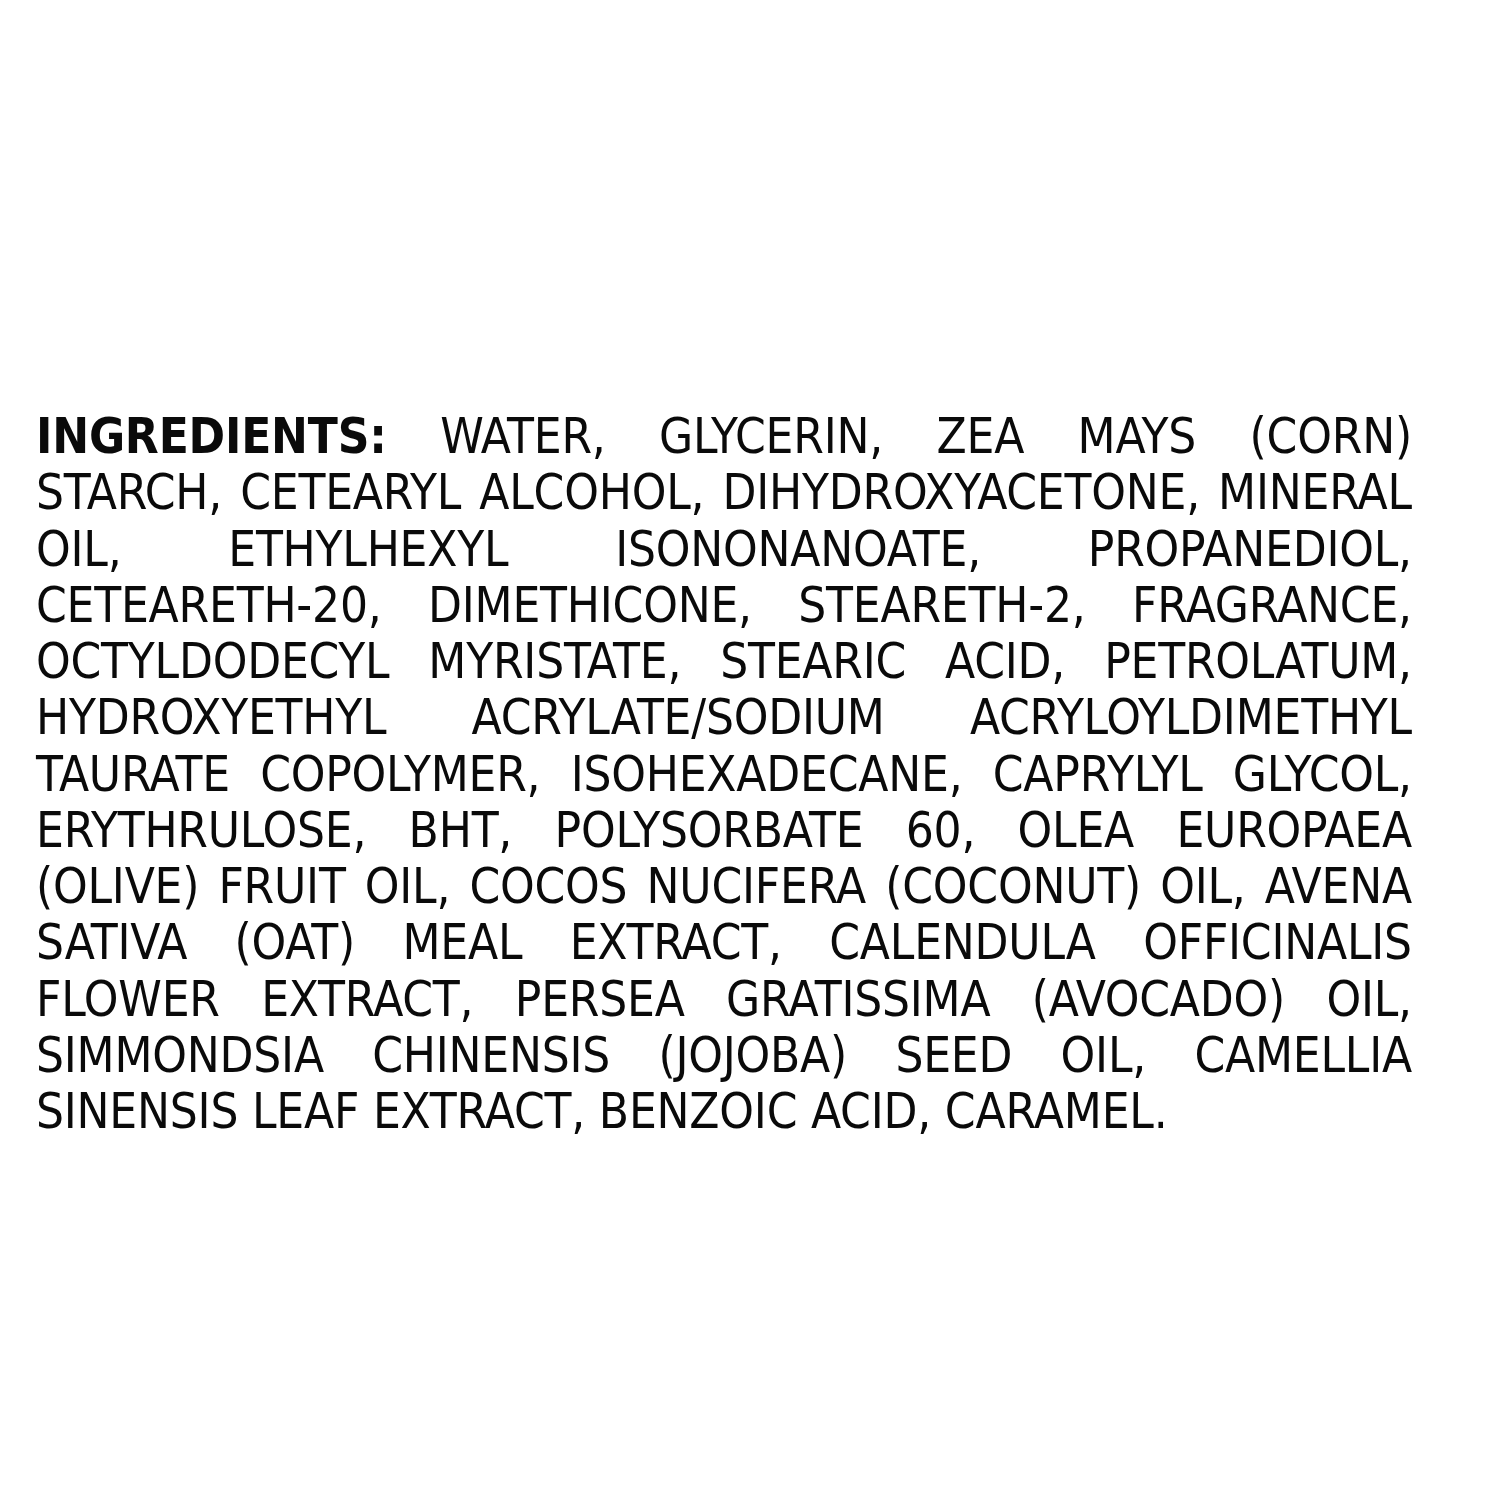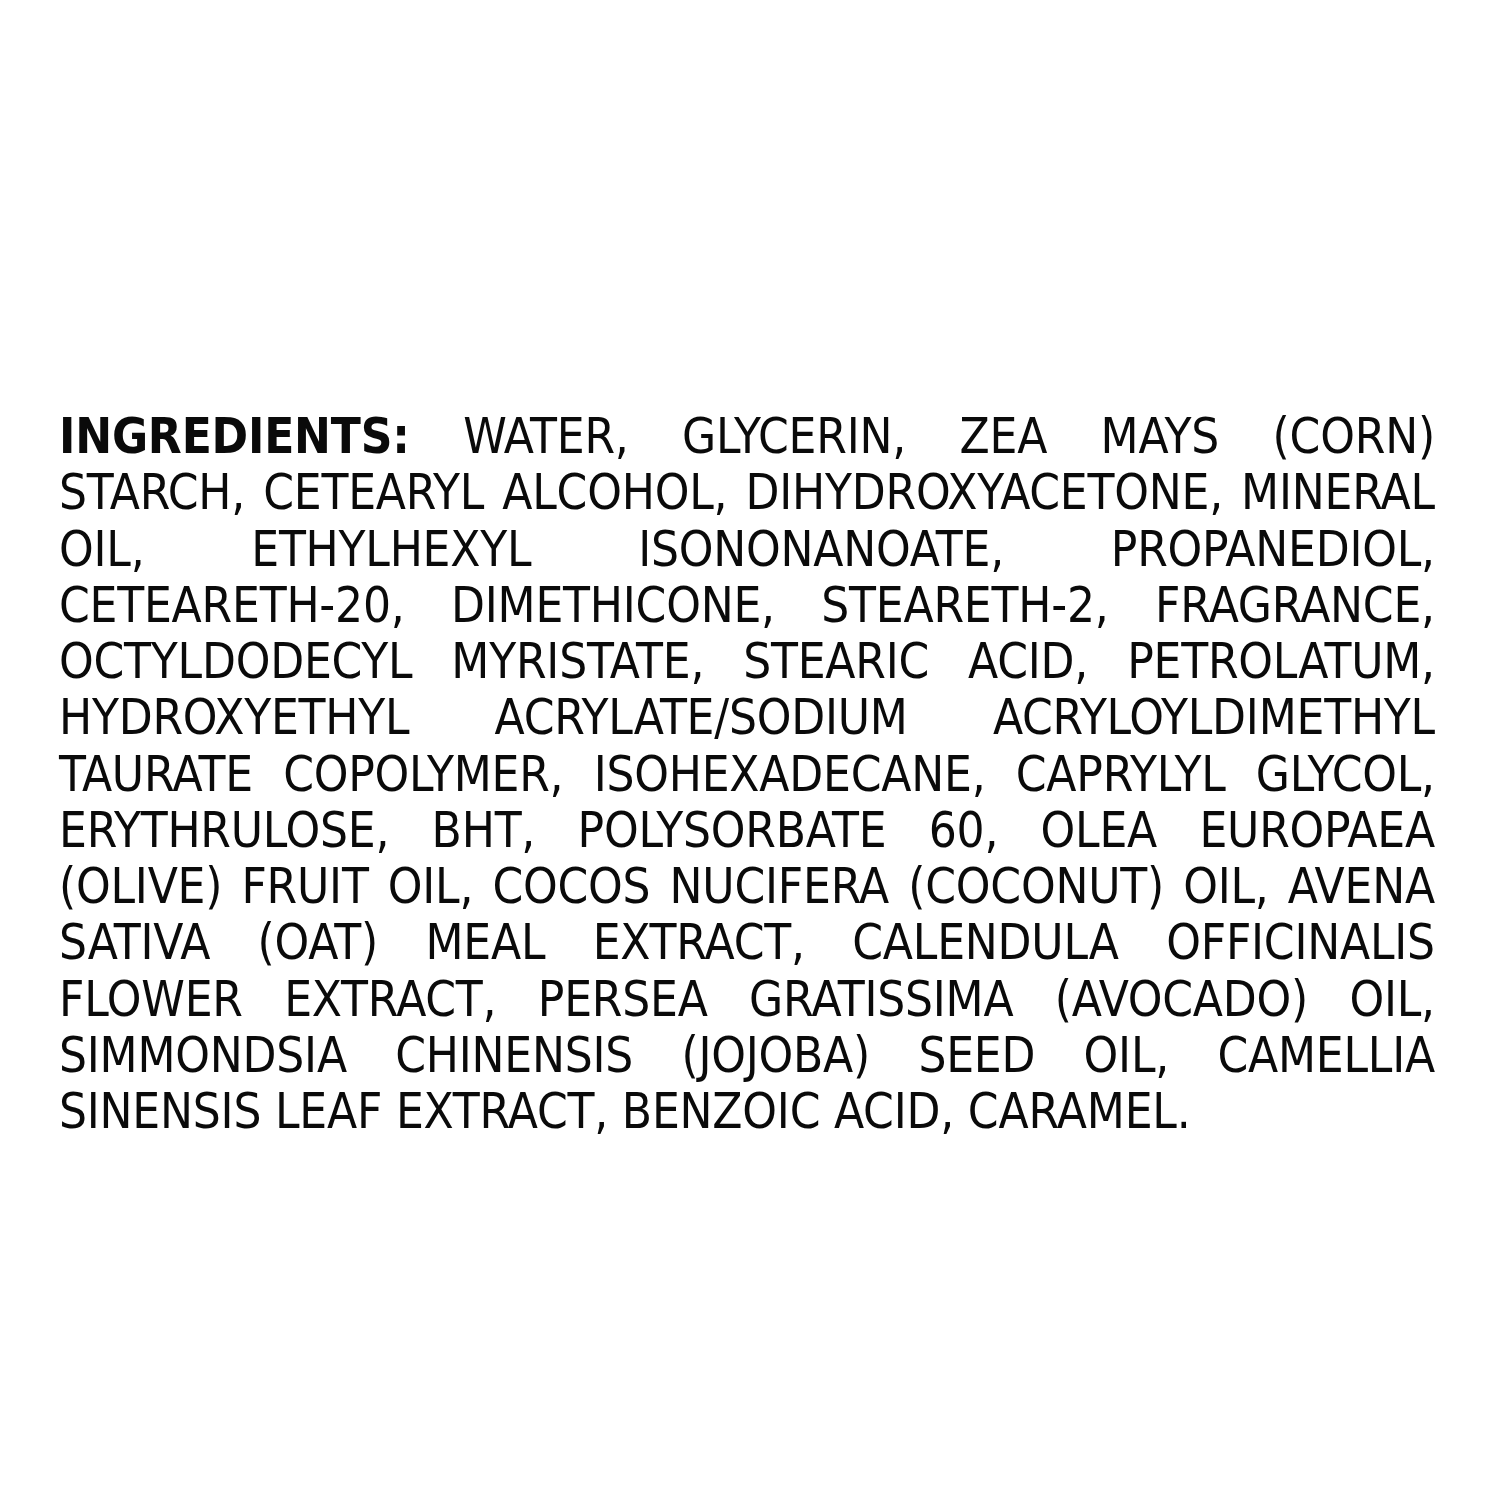--- a/index.html
+++ b/index.html
@@ -14,21 +14,21 @@
     overflow: hidden;
   }
   .page {
     position: relative;
     width: 1500px;
     height: 1500px;
     box-sizing: border-box;
   }
   .ingredients-block {
     position: absolute;
-    left: 59px;
+    left: 36px;
     top: 408px;
     width: 1404px;
   }
   .ingredients-text {
     margin: 0;
     color: #0a0a0a;
     font-size: 50px;
     line-height: 1.125;
     letter-spacing: -0.2px;
     text-align: justify;

